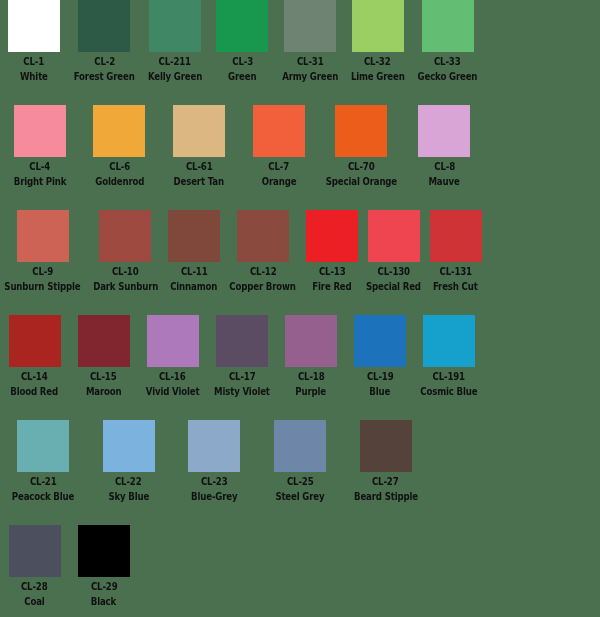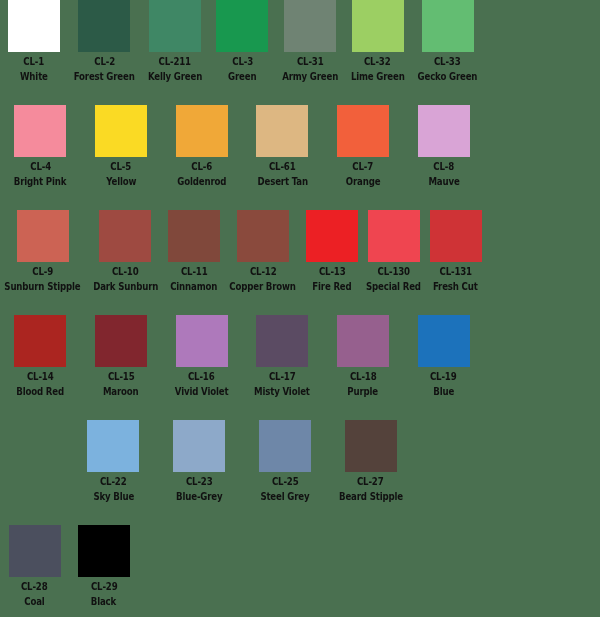--- a/index.html
+++ b/index.html
@@ -18,21 +18,20 @@
     width: 600px;
     height: 617px;
     background: #4a7050;
     box-sizing: border-box;
   }
   .swatch-row {
     display: flex;
     width: 484px;
     height: 105px;
     box-sizing: border-box;
-    justify-content: center;
   }
   .swatch-cell {
     width: 85.7px;
     height: 105px;
     position: relative;
     box-sizing: border-box;
     display: flex;
     flex-direction: column;
     align-items: center;
   }
@@ -114,40 +113,40 @@
         <div class="swatch-name">Gecko Green</div>
       </div>
     </div>
     <div class="swatch-row">
       <div class="swatch-cell">
         <div class="swatch-chip" title="Bright Pink" style="background: rgb(245, 139, 156);"></div>
         <div class="swatch-code">CL-4</div>
         <div class="swatch-name">Bright Pink</div>
       </div>
       <div class="swatch-cell">
-        <div class="swatch-chip" title="Yellow" style="background: rgb(250, 218, 36);"></div>
-        <div class="swatch-code">CL-5</div>
-        <div class="swatch-name">Yellow</div>
-      </div>
-      <div class="swatch-cell">
         <div class="swatch-chip" title="Goldenrod" style="background: rgb(240, 168, 56);"></div>
         <div class="swatch-code">CL-6</div>
         <div class="swatch-name">Goldenrod</div>
       </div>
       <div class="swatch-cell">
         <div class="swatch-chip" title="Desert Tan" style="background: rgb(221, 183, 130);"></div>
         <div class="swatch-code">CL-61</div>
         <div class="swatch-name">Desert Tan</div>
       </div>
       <div class="swatch-cell">
         <div class="swatch-chip" title="Orange" style="background: rgb(242, 96, 59);"></div>
         <div class="swatch-code">CL-7</div>
         <div class="swatch-name">Orange</div>
       </div>
       <div class="swatch-cell">
+        <div class="swatch-chip" title="Special Orange" style="background: rgb(236, 92, 27);"></div>
+        <div class="swatch-code">CL-70</div>
+        <div class="swatch-name">Special Orange</div>
+      </div>
+      <div class="swatch-cell">
         <div class="swatch-chip" title="Mauve" style="background: rgb(217, 164, 214);"></div>
         <div class="swatch-code">CL-8</div>
         <div class="swatch-name">Mauve</div>
       </div>
     </div>
     <div class="swatch-row">
       <div class="swatch-cell">
         <div class="swatch-chip" title="Sunburn Stipple" style="background: rgb(204, 99, 84);"></div>
         <div class="swatch-code">CL-9</div>
         <div class="swatch-name">Sunburn Stipple</div>
@@ -207,22 +206,32 @@
       <div class="swatch-cell">
         <div class="swatch-chip" title="Purple" style="background: rgb(150, 96, 142);"></div>
         <div class="swatch-code">CL-18</div>
         <div class="swatch-name">Purple</div>
       </div>
       <div class="swatch-cell">
         <div class="swatch-chip" title="Blue" style="background: rgb(28, 114, 187);"></div>
         <div class="swatch-code">CL-19</div>
         <div class="swatch-name">Blue</div>
       </div>
-    </div>
-    <div class="swatch-row">
+      <div class="swatch-cell">
+        <div class="swatch-chip" title="Cosmic Blue" style="background: rgb(22, 161, 205);"></div>
+        <div class="swatch-code">CL-191</div>
+        <div class="swatch-name">Cosmic Blue</div>
+      </div>
+    </div>
+    <div class="swatch-row">
+      <div class="swatch-cell">
+        <div class="swatch-chip" title="Peacock Blue" style="background: rgb(105, 174, 176);"></div>
+        <div class="swatch-code">CL-21</div>
+        <div class="swatch-name">Peacock Blue</div>
+      </div>
       <div class="swatch-cell">
         <div class="swatch-chip" title="Sky Blue" style="background: rgb(124, 178, 222);"></div>
         <div class="swatch-code">CL-22</div>
         <div class="swatch-name">Sky Blue</div>
       </div>
       <div class="swatch-cell">
         <div class="swatch-chip" title="Blue-Grey" style="background: rgb(141, 169, 201);"></div>
         <div class="swatch-code">CL-23</div>
         <div class="swatch-name">Blue-Grey</div>
       </div>

